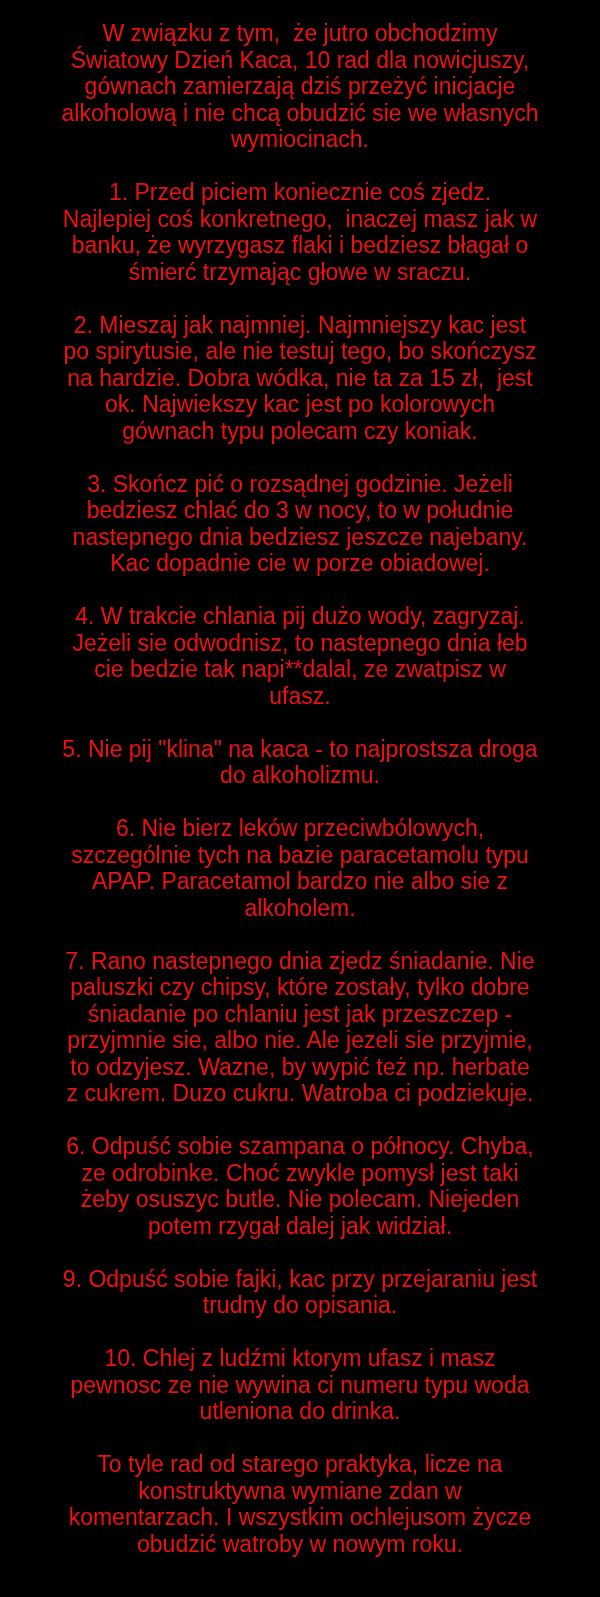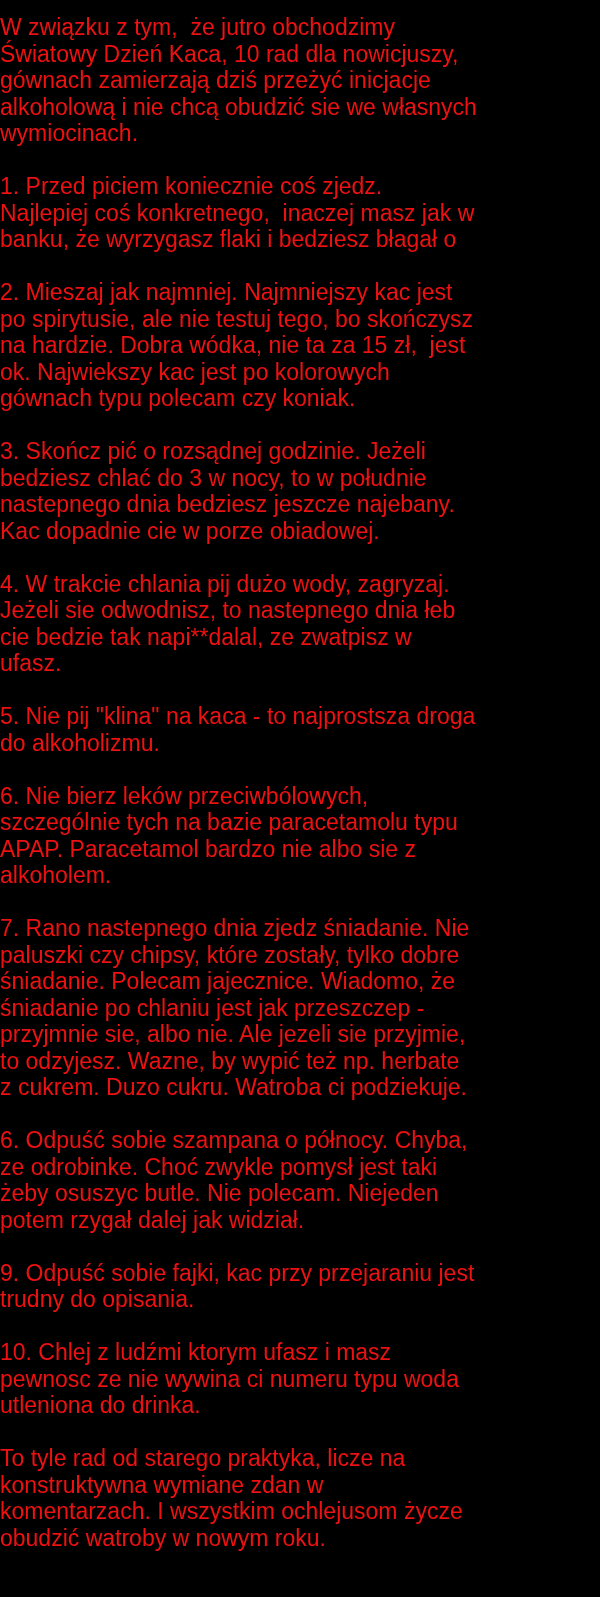--- a/index.html
+++ b/index.html
@@ -6,25 +6,26 @@
     margin: 0;
     padding: 0;
     background: #000000;
   }
   #canvas {
     width: 600px;
     height: 1597px;
     background: #000000;
     overflow: hidden;
     box-sizing: border-box;
-    padding-top: 14px;
+    padding-top: 20px;
     font-family: "Liberation Sans", "DejaVu Sans", sans-serif;
     font-size: 23px;
     line-height: 26.5px;
     color: #ee1111;
+    text-align: center;
   }
   .para {
     margin: 0 0 26.5px 0;
   }
   .line {
     white-space: pre; 
   }
 </style>
 </head>
 <body style="background: rgb(0, 0, 0);">
@@ -36,20 +37,21 @@
     <div class="line">Światowy Dzień Kaca, 10 rad dla nowicjuszy,</div>
     <div class="line">gównach zamierzają dziś przeżyć inicjacje</div>
     <div class="line">alkoholową i nie chcą obudzić sie we własnych</div>
     <div class="line">wymiocinach.</div>
   </div>
 
   <div class="para">
     <div class="line">1. Przed piciem koniecznie coś zjedz.</div>
     <div class="line">Najlepiej coś konkretnego,  inaczej masz jak w</div>
     <div class="line">banku, że wyrzygasz flaki i bedziesz błagał o</div>
+    <div class="line">śmierć trzymając głowe w sraczu.</div>
   </div>
 
   <div class="para">
     <div class="line">2. Mieszaj jak najmniej. Najmniejszy kac jest</div>
     <div class="line">po spirytusie, ale nie testuj tego, bo skończysz</div>
     <div class="line">na hardzie. Dobra wódka, nie ta za 15 zł,  jest</div>
     <div class="line">ok. Najwiekszy kac jest po kolorowych</div>
     <div class="line">gównach typu polecam czy koniak.</div>
   </div>
 
@@ -75,21 +77,20 @@
   <div class="para">
     <div class="line">6. Nie bierz leków przeciwbólowych,</div>
     <div class="line">szczególnie tych na bazie paracetamolu typu</div>
     <div class="line">APAP. Paracetamol bardzo nie albo sie z</div>
     <div class="line">alkoholem.</div>
   </div>
 
   <div class="para">
     <div class="line">7. Rano nastepnego dnia zjedz śniadanie. Nie</div>
     <div class="line">paluszki czy chipsy, które zostały, tylko dobre</div>
-    <div class="line">śniadanie. Polecam jajecznice. Wiadomo, że</div>
     <div class="line">śniadanie po chlaniu jest jak przeszczep -</div>
     <div class="line">przyjmnie sie, albo nie. Ale jezeli sie przyjmie,</div>
     <div class="line">to odzyjesz. Wazne, by wypić też np. herbate</div>
     <div class="line">z cukrem. Duzo cukru. Watroba ci podziekuje.</div>
   </div>
 
   <div class="para">
     <div class="line">6. Odpuść sobie szampana o północy. Chyba,</div>
     <div class="line">ze odrobinke. Choć zwykle pomysł jest taki</div>
     <div class="line">żeby osuszyc butle. Nie polecam. Niejeden</div>

